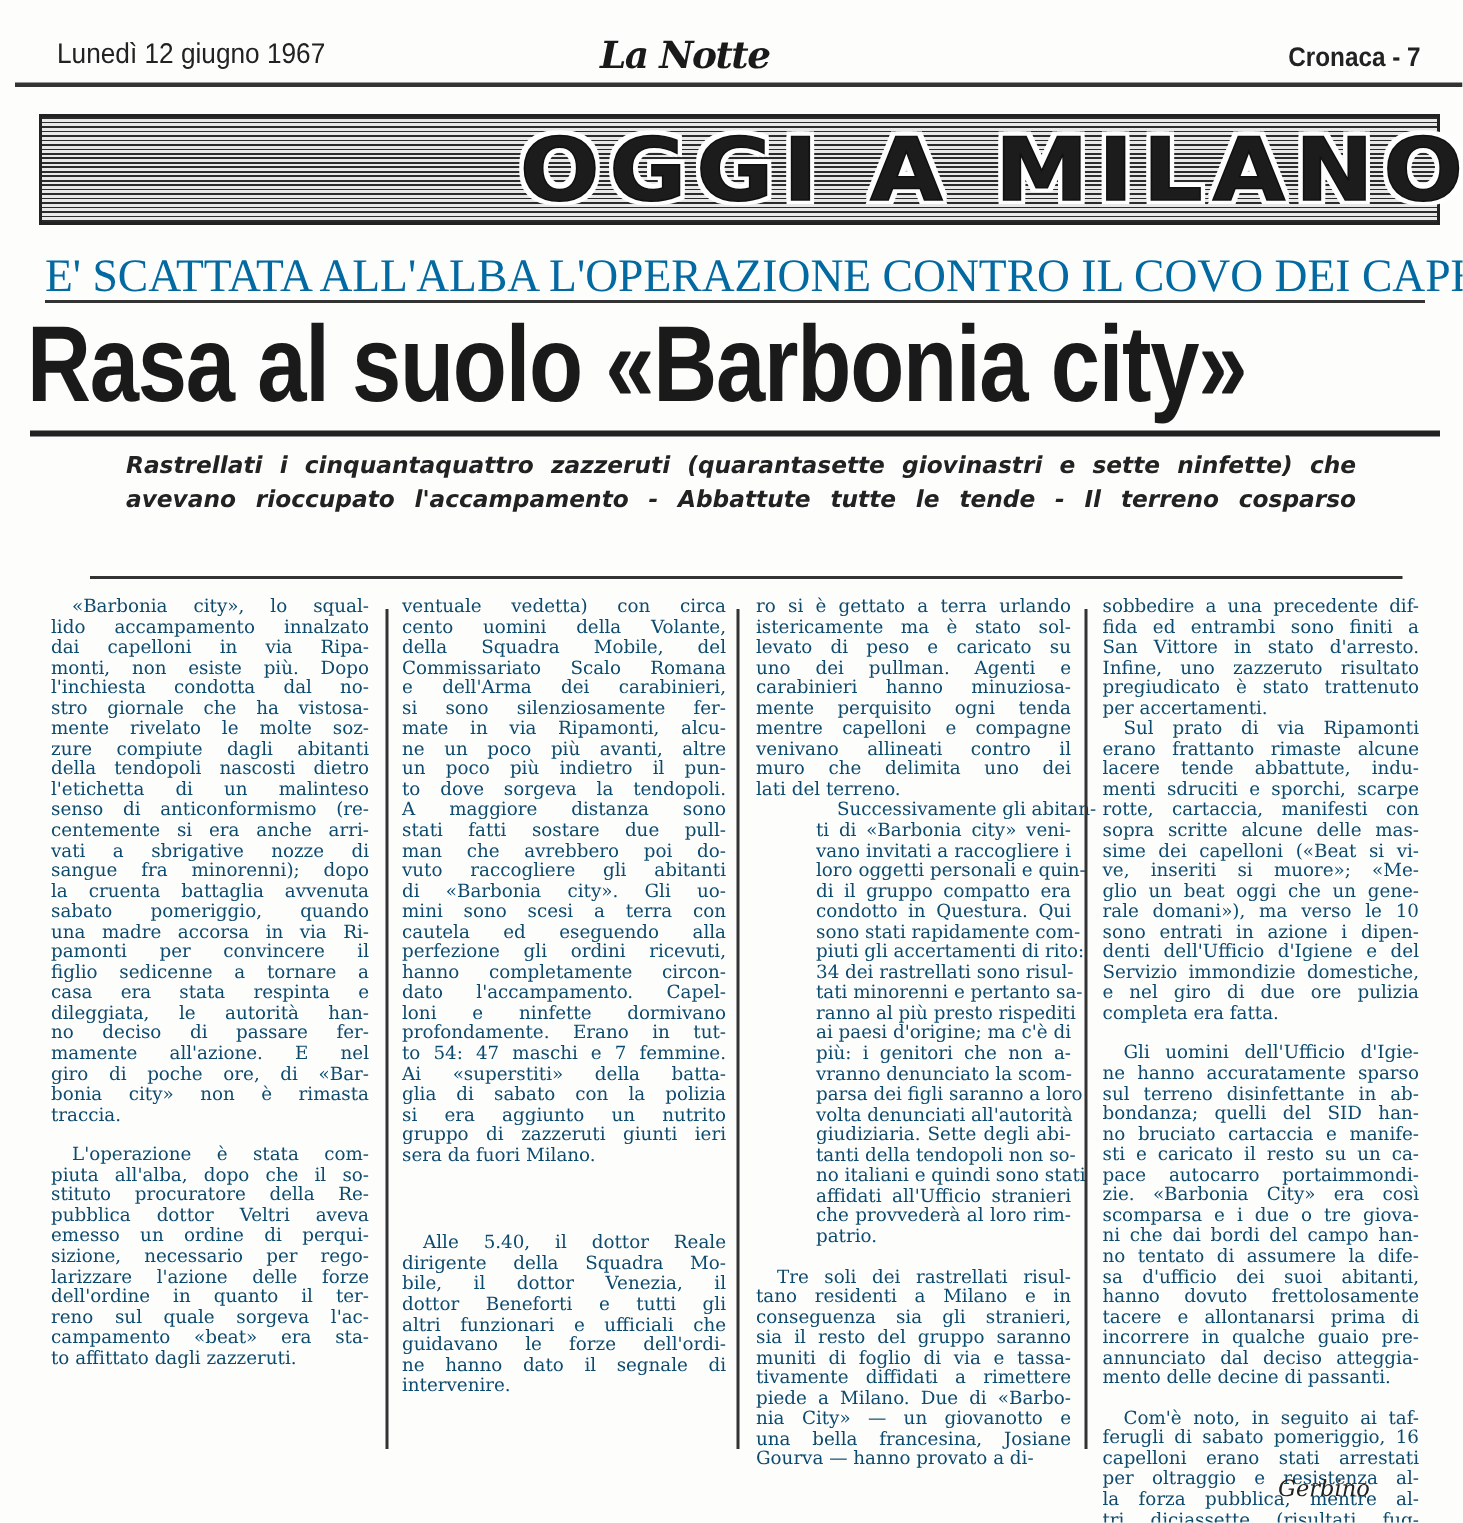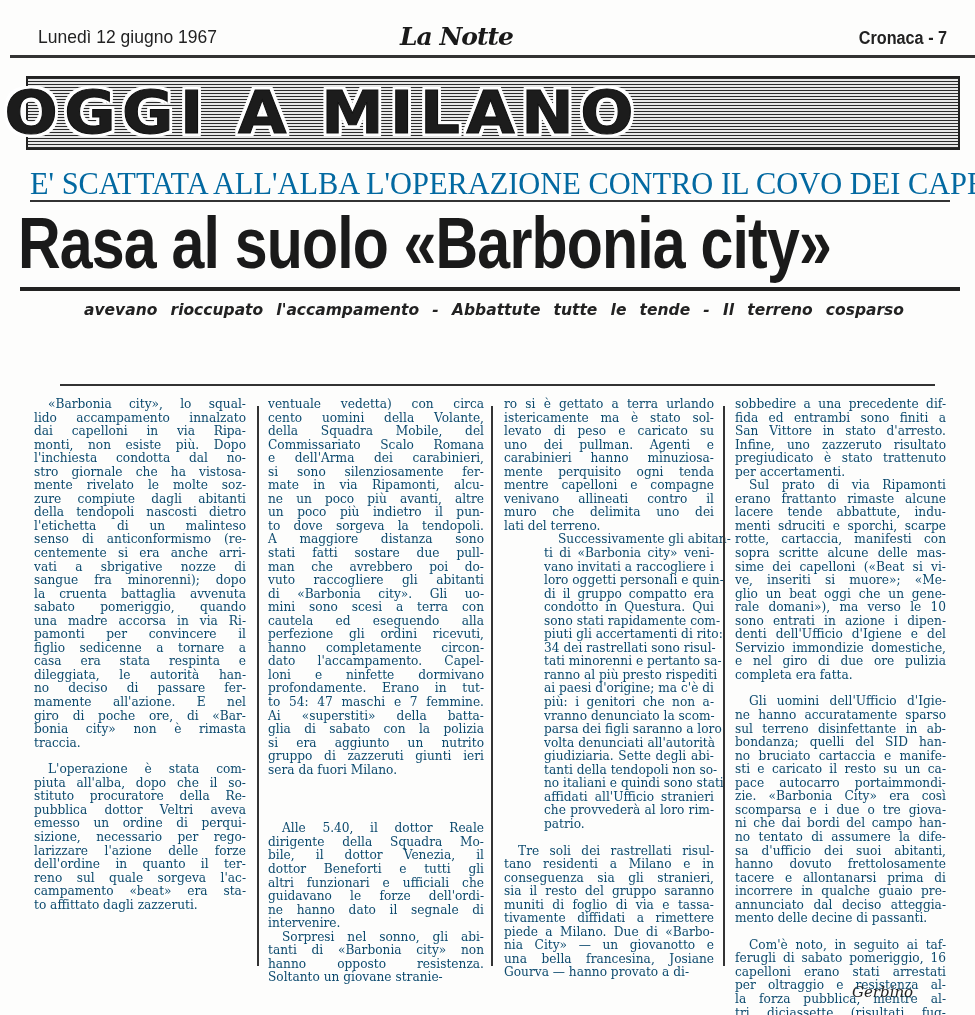--- a/index.html
+++ b/index.html
@@ -14,21 +14,21 @@
     }
     .mast-date { position: absolute; left: 38px; top: 26px; font-family: "Liberation Sans", sans-serif; font-size: 19px; color: #222; transform: scaleX(0.92); transform-origin: left; }
     .mast-logo { position: absolute; left: 400px; top: 22px; font-family: "DejaVu Serif", serif; font-style: italic; font-weight: bold; font-size: 25px; color: #1a1a1a; letter-spacing: -1px; }
     .mast-section { position: absolute; right: 28px; top: 28px; font-family: "Liberation Sans", sans-serif; font-size: 18px; font-weight: bold; color: #222; transform: scaleX(0.9); transform-origin: right; }
     .mast-rule { position: absolute; left: 10px; right: 0; top: 55px; height: 3px; background: #333; }
 
     .banner {
       position: absolute; left: 26px; top: 76px; width: 930px; height: 70px;
       border: 2px solid #222;
       background: repeating-linear-gradient(0deg, #2b2b2b 0px, #2b2b2b 1px, #e8e8e8 1px, #e8e8e8 3px);
-      display: flex; align-items: center; justify-content: flex-start;
+      display: flex; align-items: center; justify-content: flex-end;
     }
     .banner-text {
       font-family: "DejaVu Sans", sans-serif; font-weight: bold; font-size: 58px;
       letter-spacing: 6px; color: #1c1c1c;
       -webkit-text-stroke: 1px #111;
       text-shadow: 3px 0 0 #fff, -3px 0 0 #fff, 0 3px 0 #fff, 0 -3px 0 #fff, 3px 3px 0 #fff, -3px -3px 0 #fff, 3px -3px 0 #fff, -3px 3px 0 #fff;
       transform: scaleX(1.08);
     }
 
     .kicker {
@@ -95,20 +95,21 @@
 <div class="kicker">
   <span>E' SCATTATA ALL'ALBA L'OPERAZIONE  CONTRO IL COVO DEI CAPELLONI</span>
 </div>
 
 <div class="headline">
   <span>Rasa al suolo «Barbonia city»</span>
 </div>
 <div class="headline-rule"></div>
 
 <div class="subhead">
+  <div>Rastrellati i cinquantaquattro zazzeruti (quarantasette giovinastri e sette ninfette) che</div>
   <div>avevano rioccupato l'accampamento  -  Abbattute tutte le tende  -  Il terreno cosparso</div>
 </div>
 <div class="subhead-rule"></div>
 
 <div class="columns">
   <div class="col col1">
       <p>
         <span class="line" style="padding-left: 14px;">«Barbonia city», lo squal-</span>
         <span class="line">lido accampamento innalzato</span>
         <span class="line">dai capelloni in via Ripa-</span>
@@ -185,26 +186,20 @@
       <p class="gap">
         <span class="line" style="padding-left: 14px; margin-top: 45px;">Alle 5.40, il dottor Reale</span>
         <span class="line">dirigente della Squadra Mo-</span>
         <span class="line">bile, il dottor Venezia, il</span>
         <span class="line">dottor Beneforti e tutti gli</span>
         <span class="line">altri funzionari e ufficiali che</span>
         <span class="line">guidavano le forze dell'ordi-</span>
         <span class="line">ne hanno dato il segnale di</span>
         <span class="line last">intervenire.</span>
       </p>
-      <p class="gap" style="margin-top: 0px;">
-        <span class="line" style="padding-left: 14px;">Sorpresi nel sonno, gli abi-</span>
-        <span class="line">tanti di «Barbonia city» non</span>
-        <span class="line">hanno opposto resistenza.</span>
-        <span class="line last">Soltanto un giovane stranie-</span>
-      </p>
     </div>
   <div class="vrule vr2"></div>
   <div class="col col3">
       <p>
         <span class="line">ro si è gettato a terra urlando</span>
         <span class="line">istericamente ma è stato sol-</span>
         <span class="line">levato di peso e caricato su</span>
         <span class="line">uno dei pullman. Agenti e</span>
         <span class="line">carabinieri hanno minuziosa-</span>
         <span class="line">mente perquisito ogni tenda</span>

